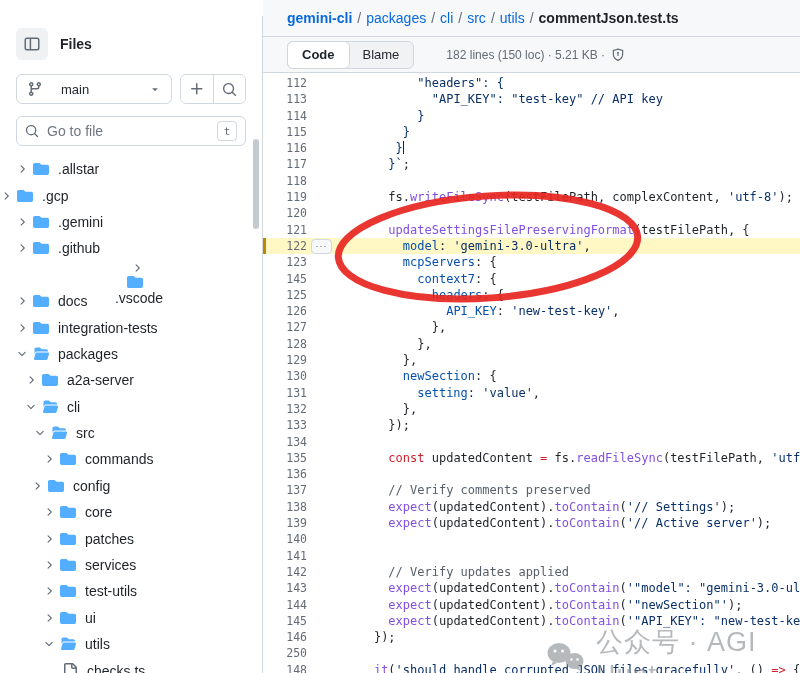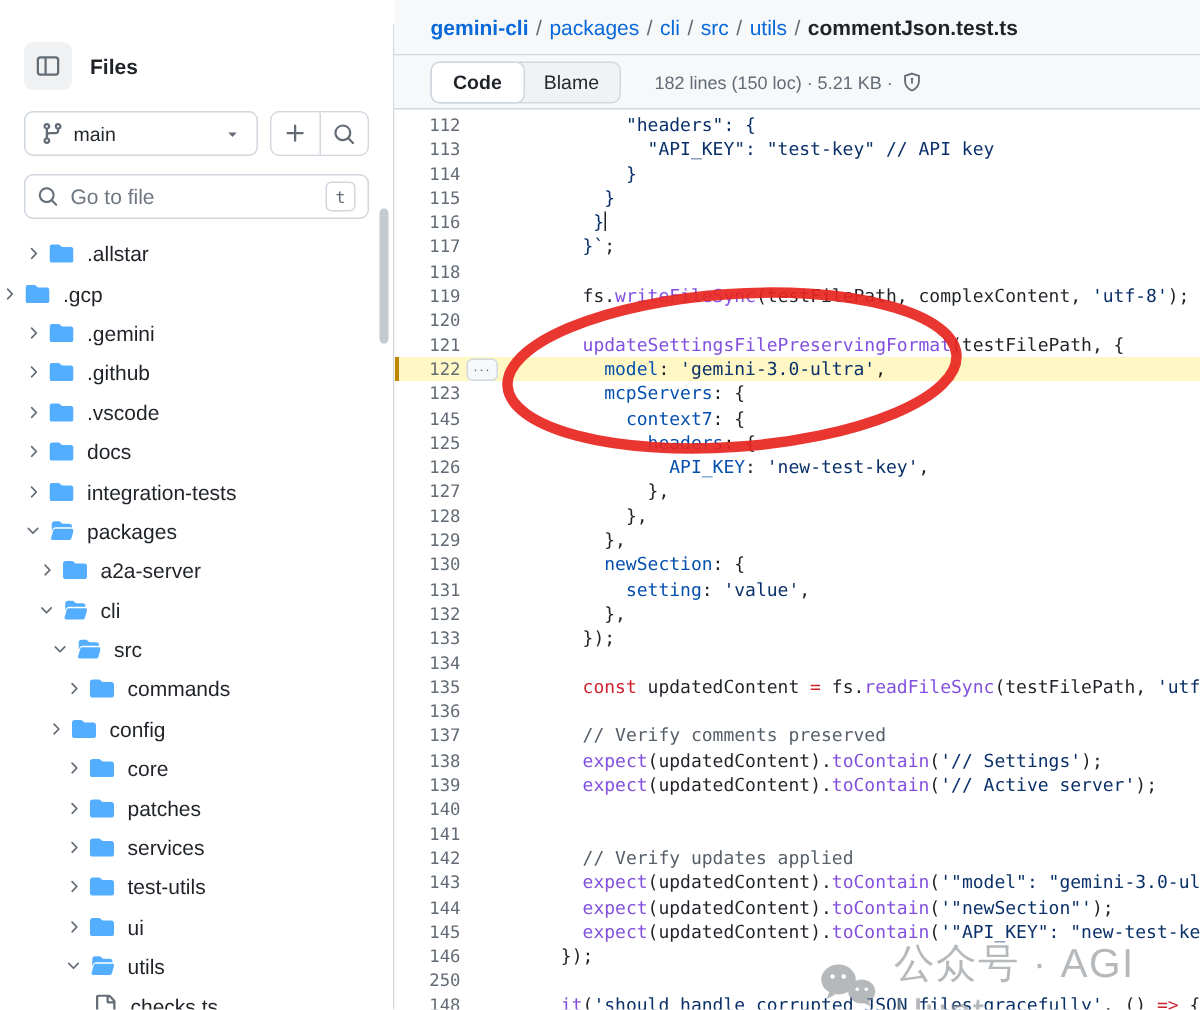--- a/index.html
+++ b/index.html
@@ -10,21 +10,21 @@
   }
   
   .sidebar { position:absolute; left:0; top:16px; width:263px; height:673px;
              background:#fff; border-right:1px solid #d0d7de; }
   .files-header { display:flex; align-items:center; gap:12px; padding:12px 16px 4px; }
   .panel-btn { width:32px; height:32px; border-radius:6px; background:#eff1f3;
                display:flex; align-items:center; justify-content:center; cursor:pointer; }
   .files-title { font-weight:bold; font-size:14px; }
   .branch-row { display:flex; gap:8px; padding:10px 16px 4px; }
   .branch-btn { flex:1; height:30px; border:1px solid #d0d7de; border-radius:6px;
-                display:flex; align-items:center; gap:6px; padding:0 10px; background:#fff; cursor:pointer; }
+                display:flex; align-items:center; gap:18px; padding:0 10px; background:#fff; cursor:pointer; }
   .branch-label { font-size:13px; color:#24292f; flex:1; text-align:left; }
   .btn-group { display:flex; border:1px solid #d0d7de; border-radius:6px; overflow:hidden; height:30px; }
   .btn-group .cell { width:32px; display:flex; align-items:center; justify-content:center;
                      background:#fff; cursor:pointer; }
   .btn-group .cell + .cell { border-left:1px solid #d0d7de; }
   .goto-row { padding:8px 16px 6px; }
   .goto-input { height:30px; border:1px solid #d0d7de; border-radius:6px; display:flex;
                 align-items:center; gap:8px; padding:0 8px; background:#fff; cursor:text; }
   .goto-placeholder { color:#6e7781; font-size:14px; flex:1; }
   .key-badge { min-width:20px; height:20px; border:1px solid #d0d7de; border-radius:4px;
@@ -40,21 +40,21 @@
   .side-scrollbar { position:absolute; left:253px; top:123px; width:6px; height:90px;
                     border-radius:3px; background:#c3cbd1; }
   
   .main { position:absolute; left:263px; top:0; width:537px; height:673px; background:#fff; }
   .breadcrumb-bar { height:37px; display:flex; align-items:center; padding:0 24px;
                     background:#f6f8fa; border-bottom:1px solid #d0d7de; font-size:14px; white-space:nowrap; }
   .bc-link { color:#0969da; cursor:pointer; }
   .bc-repo { font-weight:bold; }
   .bc-sep { color:#636c76; padding:0 5px; }
   .bc-file { font-weight:bold; color:#1f2328; }
-  .filehead-bar { height:36px; display:flex; align-items:center; padding:0 24px; gap:22px;
+  .filehead-bar { height:36px; display:flex; align-items:center; padding:0 24px; gap:32px;
                   background:#f6f8fa; border-bottom:1px solid #d0d7de; }
   .seg-control { display:flex; border:1px solid #d0d7de; border-radius:6px; background:#f0f2f4; height:28px; }
   .seg { padding:0 14px; display:flex; align-items:center; font-size:13px; color:#24292f; cursor:pointer; }
   .seg.active { background:#fff; border:1px solid #d0d7de; border-radius:6px; margin:-1px;
                 font-weight:bold; color:#1f2328; }
   .file-info { color:#636c76; font-size:12px; display:flex; align-items:center; gap:6px; }
   
   .code-area { padding-top:2px; font-family:"DejaVu Sans Mono","Liberation Mono",monospace;
                font-size:12px; }
   .code-line { display:flex; height:16.3px; line-height:16.3px; white-space:pre; }
@@ -184,21 +184,21 @@
             <path d="M6.22 3.22a.75.75 0 0 1 1.06 0l4.25 4.25a.75.75 0 0 1 0 1.06l-4.25 4.25a.751.751 0 0 1-1.06-1.06L9.94 8 6.22 4.28a.75.75 0 0 1 0-1.06Z"></path>
           </svg>
         </span>
         <span class="ticon">
           <svg width="16" height="16" viewBox="0 0 16 16" fill="#54aeff">
             <path d="M1.75 2h4.3c.3 0 .58.12.79.33l1.04 1.04c.21.21.5.33.79.33h5.58c.97 0 1.75.78 1.75 1.75v6.8A1.75 1.75 0 0 1 14.25 14H1.75A1.75 1.75 0 0 1 0 12.25v-8.5C0 2.78.78 2 1.75 2Z"></path>
           </svg>
         </span>
         <span class="tree-label">.github</span>
       </div>
-      <div class="tree-row" style="padding-left: 16px;">
+      <div class="tree-row" style="padding-left: 16px; flex-direction: column;">
         <span class="chev">
           <svg width="12" height="12" viewBox="0 0 16 16" fill="#636c76">
             <path d="M6.22 3.22a.75.75 0 0 1 1.06 0l4.25 4.25a.75.75 0 0 1 0 1.06l-4.25 4.25a.751.751 0 0 1-1.06-1.06L9.94 8 6.22 4.28a.75.75 0 0 1 0-1.06Z"></path>
           </svg>
         </span>
         <span class="ticon">
           <svg width="16" height="16" viewBox="0 0 16 16" fill="#54aeff">
             <path d="M1.75 2h4.3c.3 0 .58.12.79.33l1.04 1.04c.21.21.5.33.79.33h5.58c.97 0 1.75.78 1.75 1.75v6.8A1.75 1.75 0 0 1 14.25 14H1.75A1.75 1.75 0 0 1 0 12.25v-8.5C0 2.78.78 2 1.75 2Z"></path>
           </svg>
         </span>

